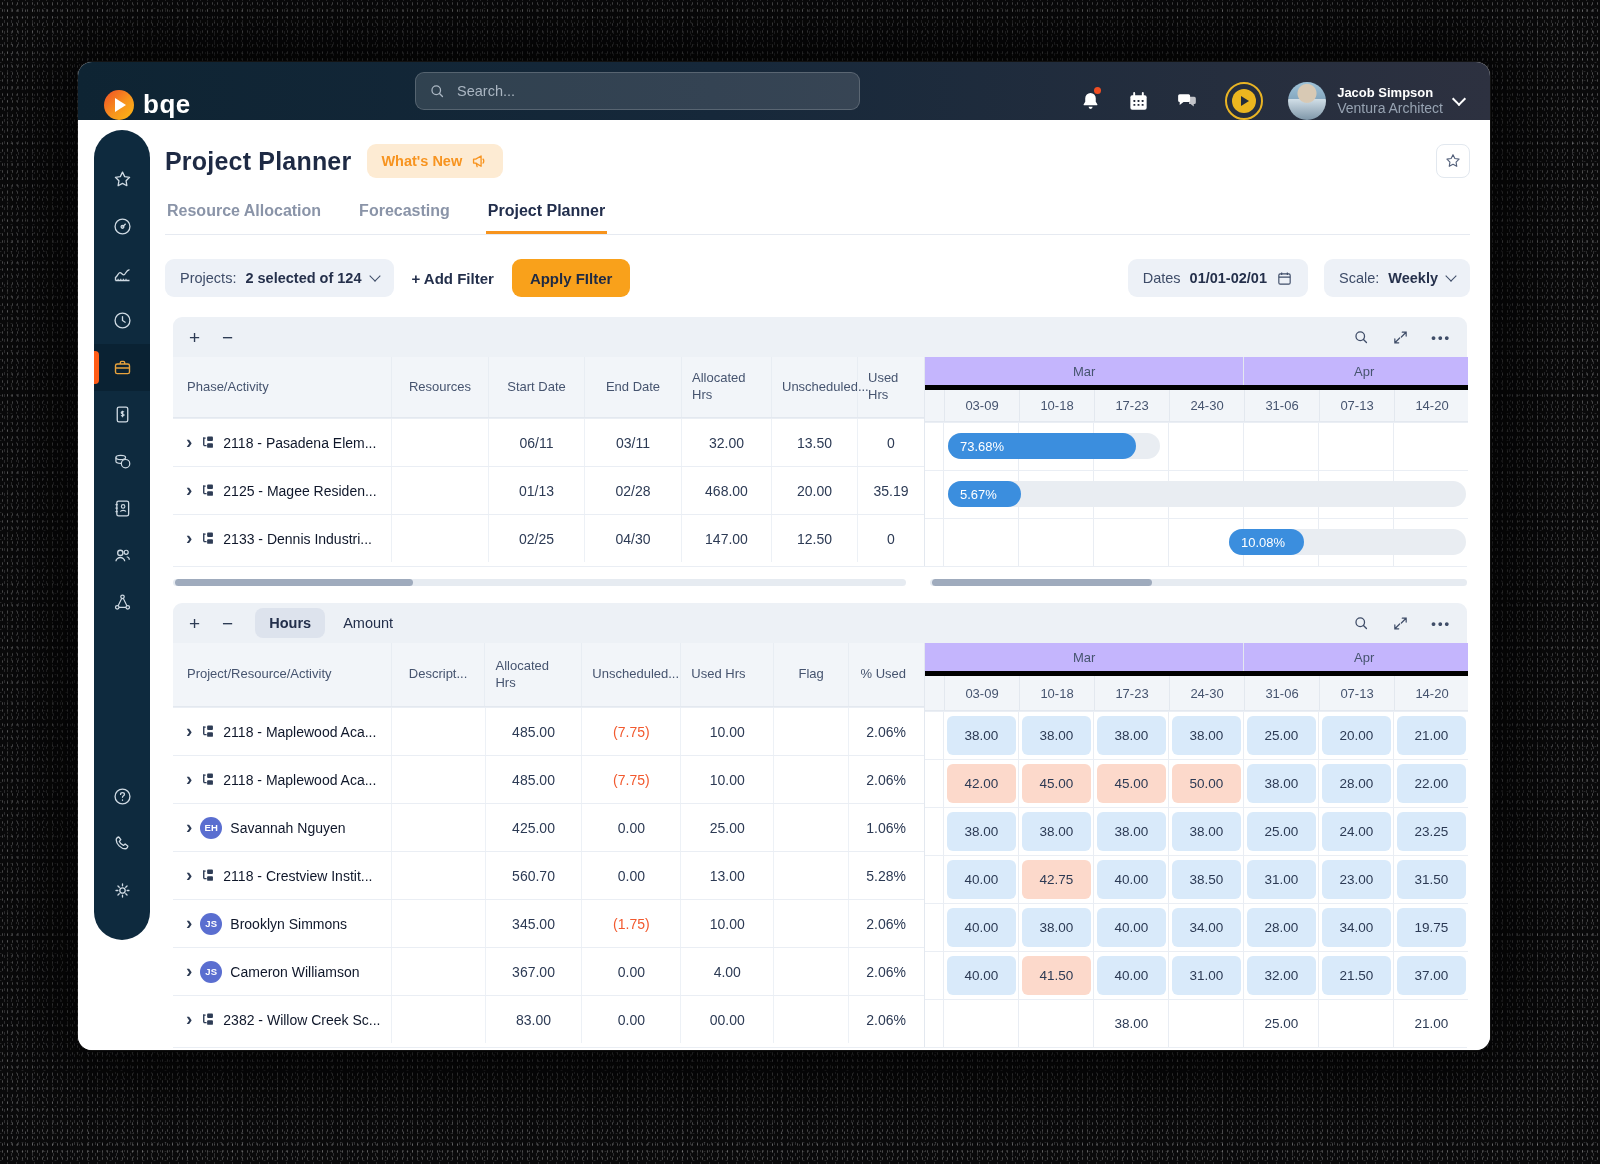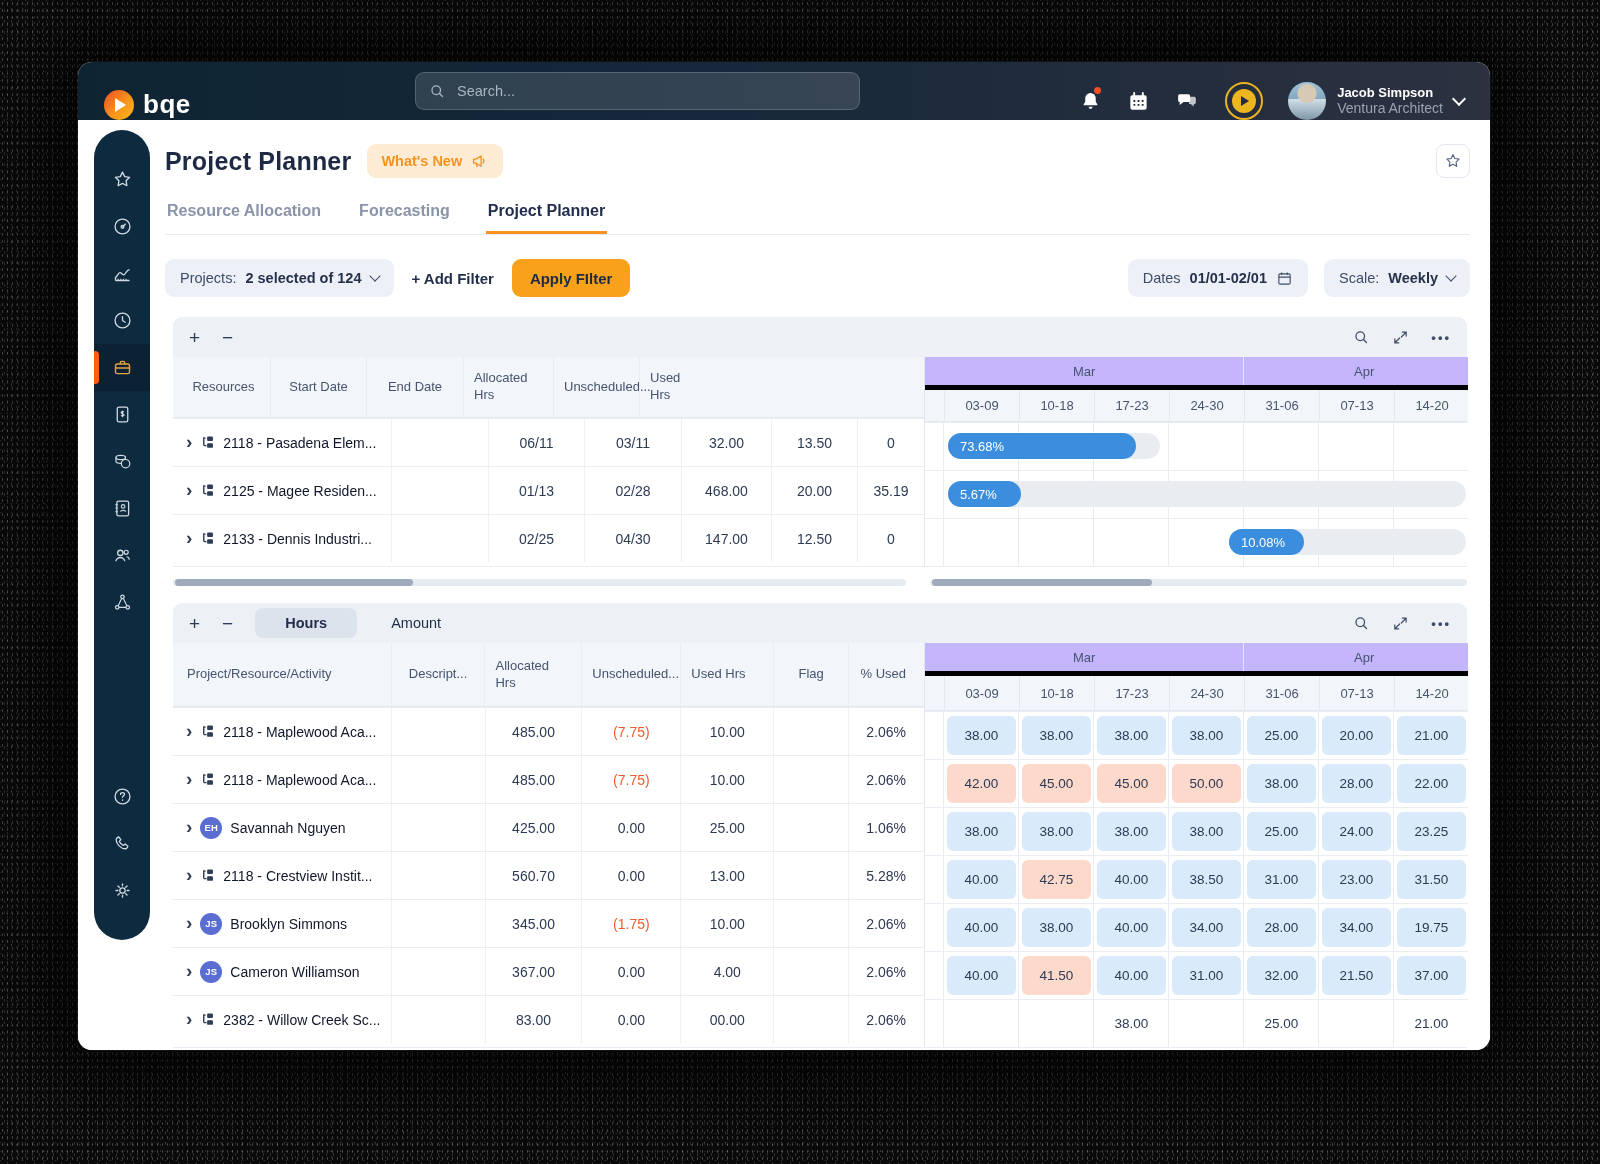--- a/index.html
+++ b/index.html
@@ -69,21 +69,21 @@
   .fr-right{margin-left:auto;display:flex;gap:16px;}
 
   
   .panel{margin:20px 0 0 8px;width:1294px;}
   .toolbar{height:40px;background:#edf1f6;border-radius:9px 9px 0 0;display:flex;align-items:center;padding:0 16px;gap:22px;}
   .tool-pm{font-size:19px;color:#2e3c55;cursor:pointer;line-height:1;}
   .toolbar-right{margin-left:auto;display:flex;align-items:center;gap:22px;color:#3f4d68;}
   .tool-ic{cursor:pointer;display:flex;}
   .dots{font-size:13px;letter-spacing:2px;color:#3f4d68;cursor:pointer;font-weight:700;}
   .toggle{display:flex;align-items:center;gap:4px;}
-  .tg{height:30px;border-radius:8px;padding:0 30px;display:flex;align-items:center;font-size:14.5px;color:#232f4b;cursor:pointer;}
+  .tg{height:30px;border-radius:8px;padding:0 14px;display:flex;align-items:center;font-size:14.5px;color:#232f4b;cursor:pointer;}
   .tg.sel{background:#dde3ed;font-weight:600;}
 
   .tablewrap{display:flex;border-bottom:1px solid #eaeef4;}
   .lpane{flex:none;width:751px;border-right:1px solid #e3e8ef;}
   .gpane{flex:none;width:543px;overflow:hidden;}
 
   .thead{display:flex;background:#f2f5f9;border-bottom:1px solid #e3e8ef;}
   .hc{box-sizing:border-box;display:flex;align-items:center;font-size:13px;color:#46546f;border-left:1px solid #e8edf3;padding:0 10px;line-height:1.3;}
   .hc:first-child{border-left:none;padding-left:14px;}
   .hc.ctr{justify-content:center;}
@@ -425,20 +425,21 @@
                   <svg width="17" height="17" viewBox="0 0 24 24">
                     <use href="#i-expand"></use>
                   </svg>
                 </span>
             <span class="dots">•••</span>
           </div>
         </div>
         <div class="tablewrap">
           <div class="lpane">
             <div class="thead">
+              <div class="hc w-name">Phase/Activity</div>
               <div class="hc w-res ctr">Resources</div>
               <div class="hc w-sd ctr">Start Date</div>
               <div class="hc w-ed ctr">End Date</div>
               <div class="hc w-al">Allocated Hrs</div>
               <div class="hc w-un">Unscheduled...</div>
               <div class="hc w-us">Used Hrs</div>
             </div>
             <div class="trow">
               <div class="c w-name">
                     <span class="chev">›</span>

